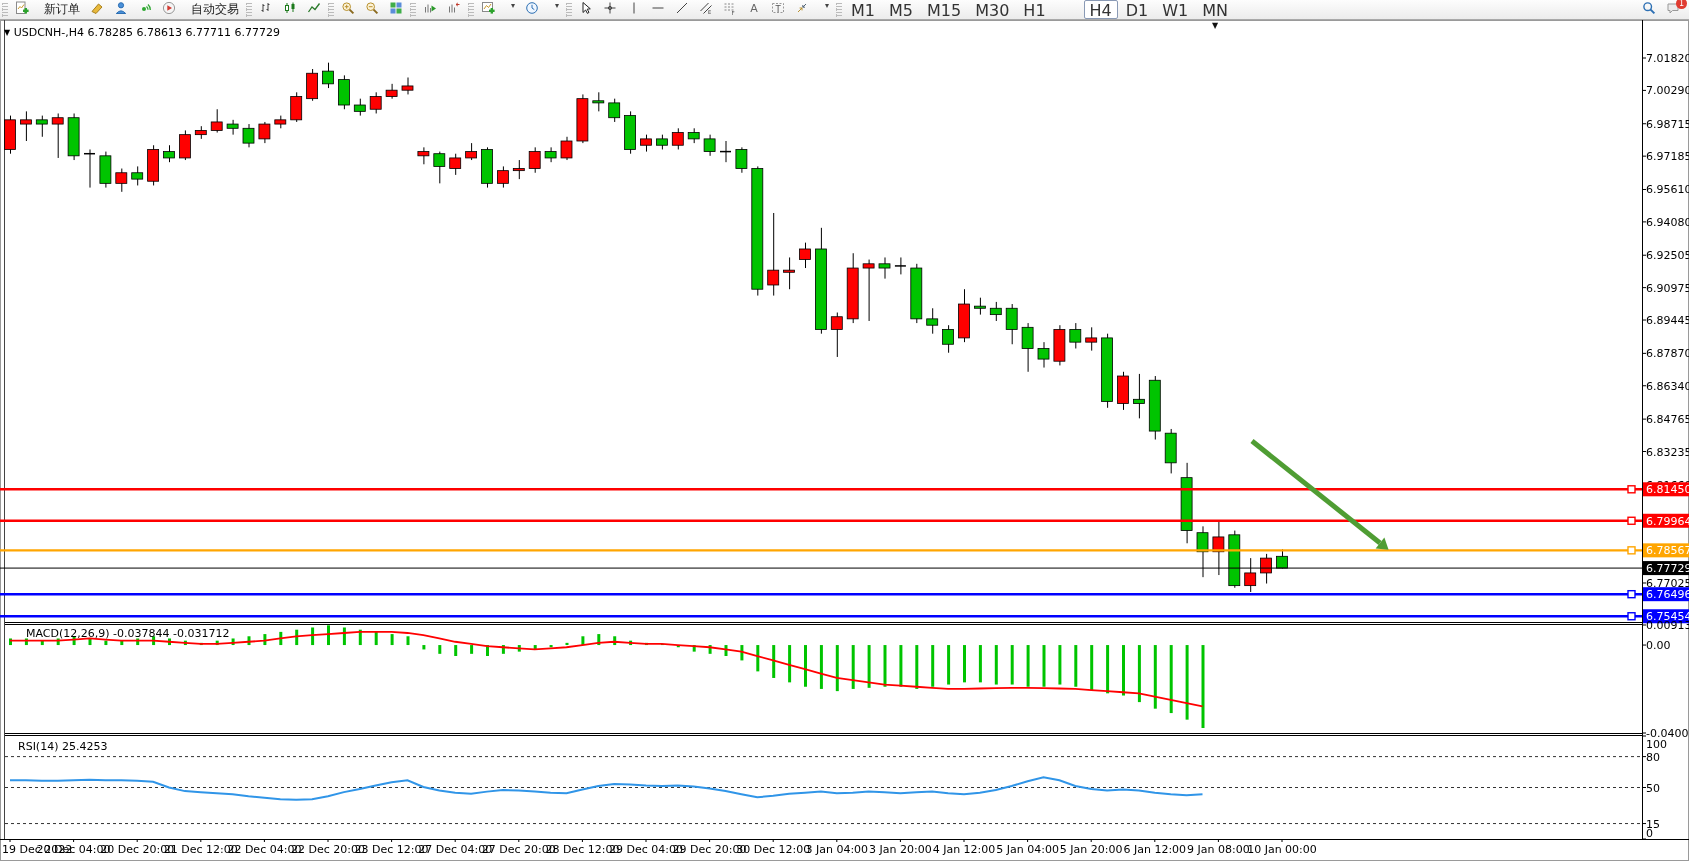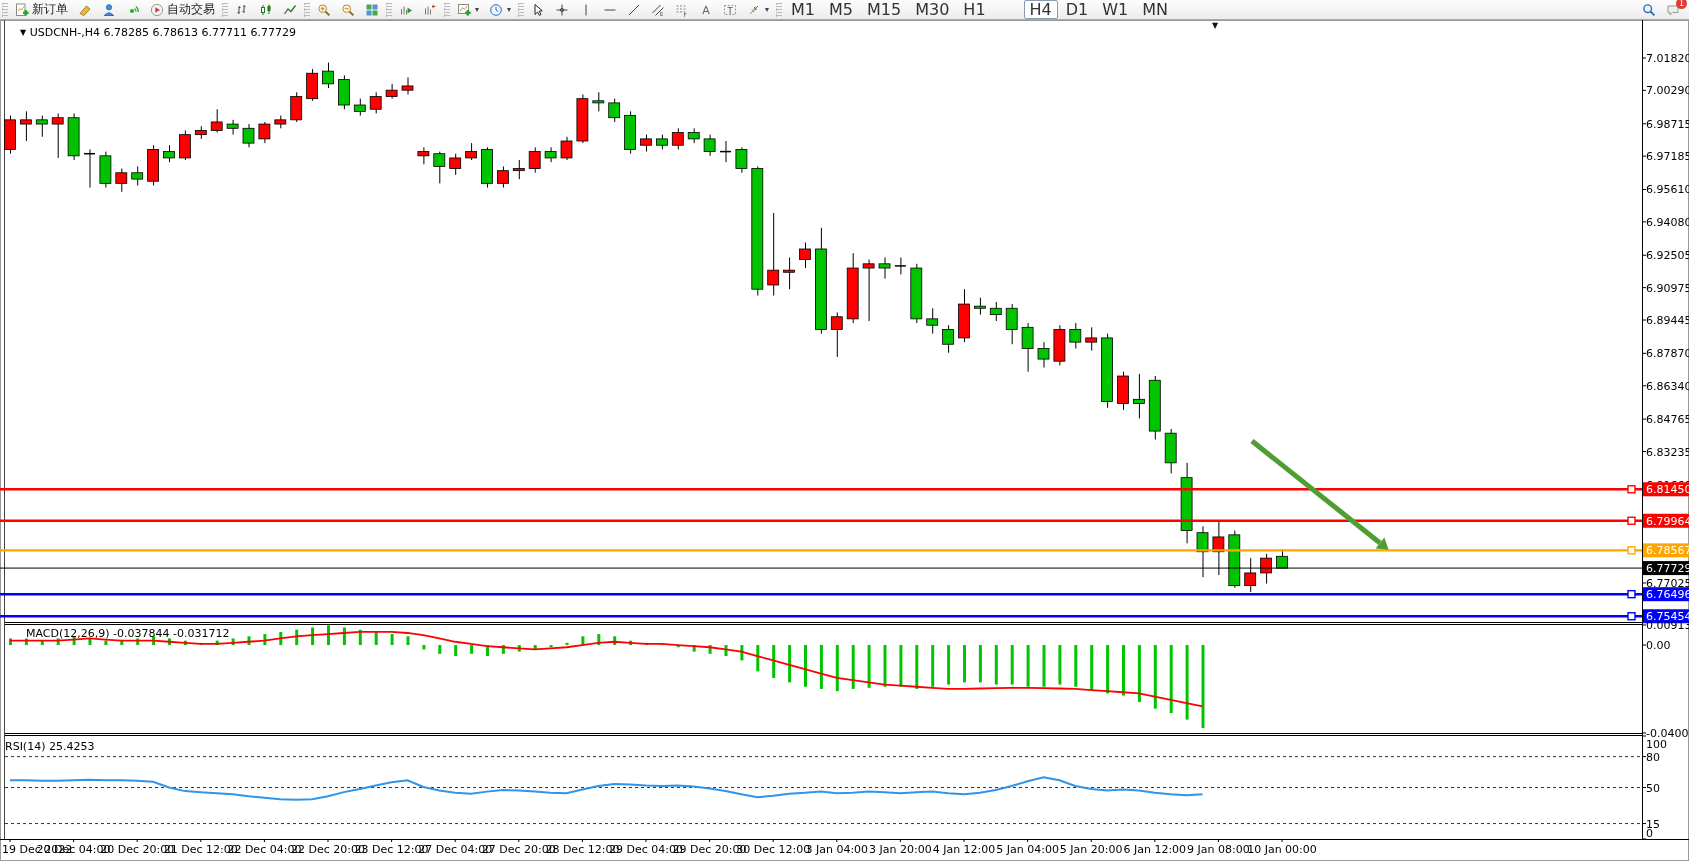--- a/index.html
+++ b/index.html
@@ -1,42 +1,42 @@
 <!DOCTYPE html>
 <html><head>
 <meta charset="utf-8">
 <style>
   html,body{margin:0;padding:0;width:1689px;height:861px;overflow:hidden;background:#fff;
     font-family:"DejaVu Sans","Liberation Sans",sans-serif;}
   
   .toolbar{position:absolute;left:0;top:0;width:1689px;height:19px;
     background:linear-gradient(#fdfdfd,#ececec);border-bottom:1px solid #a9a9a9;
     display:flex;align-items:center;font-size:12px;color:#222;z-index:5;}
-  .tb-btn{display:flex;align-items:center;gap:3px;height:17px;padding:0 3px;margin:0 1px;
+  .tb-btn{display:flex;gap:15px;height:17px;padding:0 3px;margin:0 1px;
     border:1px solid transparent;border-radius:2px;cursor:default;white-space:nowrap;}
   .tb-btn.active{background:#fff;border:1px solid #8a9ab5;margin-left:31px;}
   .tb-btn .ic{width:14px;height:14px;flex:0 0 auto;}
   .caret{font-size:8px;color:#444;margin-left:1px;}
   .grip{width:5px;height:14px;margin:0 2px;
     background:repeating-linear-gradient(#bbb 0 1px,transparent 1px 3px);
     background-size:1px 100%;background-repeat:repeat-x;border-left:1px dotted #bbb;}
   .tf{font-size:16px;color:#333;padding:0 5px;}
   .tb-right{margin-left:auto;display:flex;align-items:center;margin-right:4px;}
   .badge{position:relative;}
   .badge .cnt{position:absolute;top:-3px;right:-4px;background:#e03c31;color:#fff;
     border-radius:50%;width:11px;height:11px;font-size:8px;line-height:11px;text-align:center;}
   
   #chart-wrap{position:absolute;left:0;top:20px;width:1689px;height:841px;background:#fff;}
   #chart-svg{position:absolute;left:0;top:0;}
   .overlay{position:absolute;font-size:11px;color:#000;white-space:nowrap;z-index:3;}
-  #chart-title{left:20px;top:6px;}
+  #chart-title{left:4px;top:6px;}
   #chart-title .tri{font-size:8px;vertical-align:1px;}
   #shift-marker{left:1212px;top:1px;font-size:8px;color:#111;}
   #macd-label{left:26px;top:607px;}
-  #rsi-label{left:5px;top:720px;}
+  #rsi-label{left:18px;top:720px;}
 </style>
 </head>
 <body>
 
 <div class="toolbar">
   <div class="grip"></div>
 
   <div class="tb-btn">
     <svg class="ic" viewBox="0 0 14 14">
       <rect x="1.5" y="1" width="8.5" height="11.5" fill="#fff" stroke="#8a8a8a"></rect>

